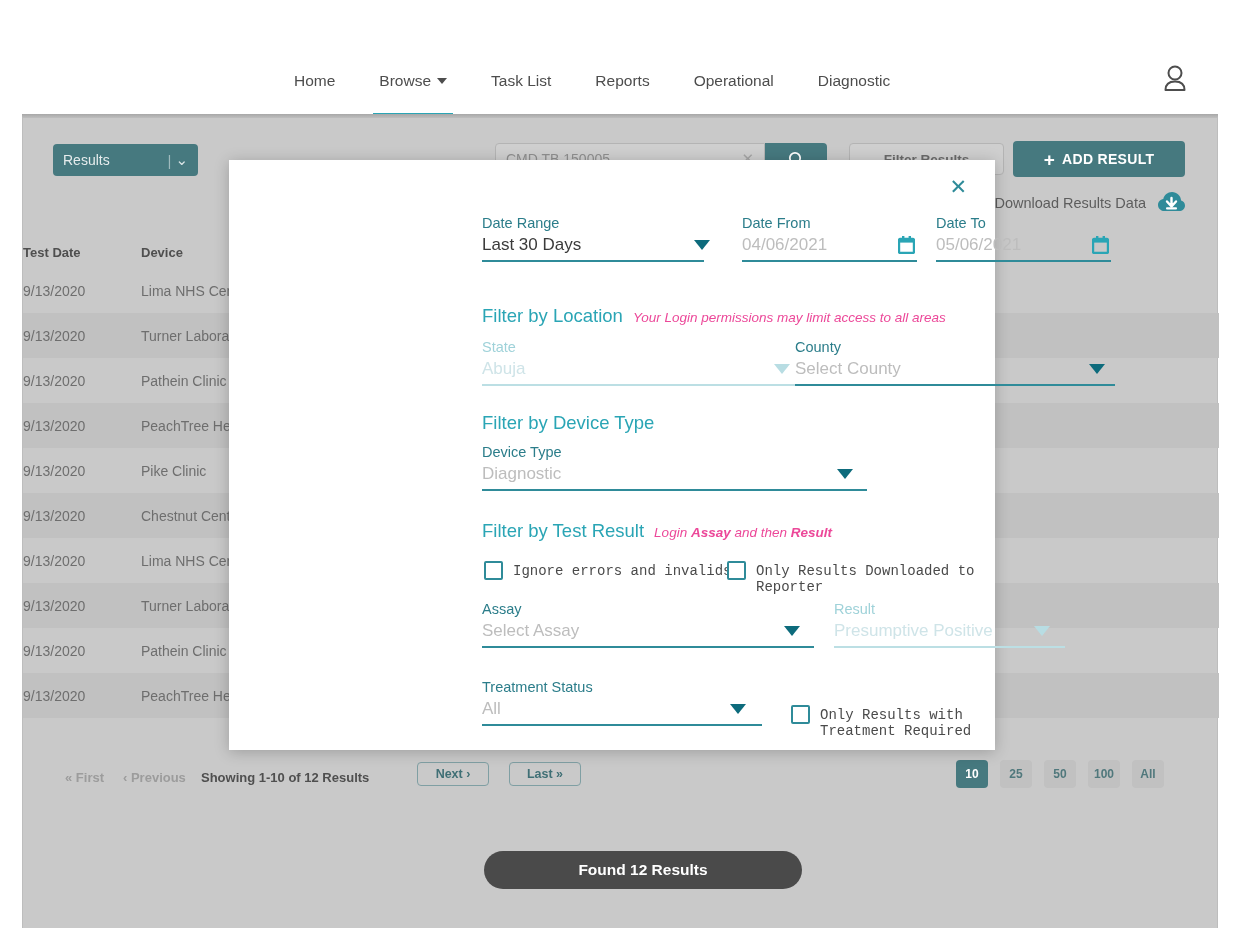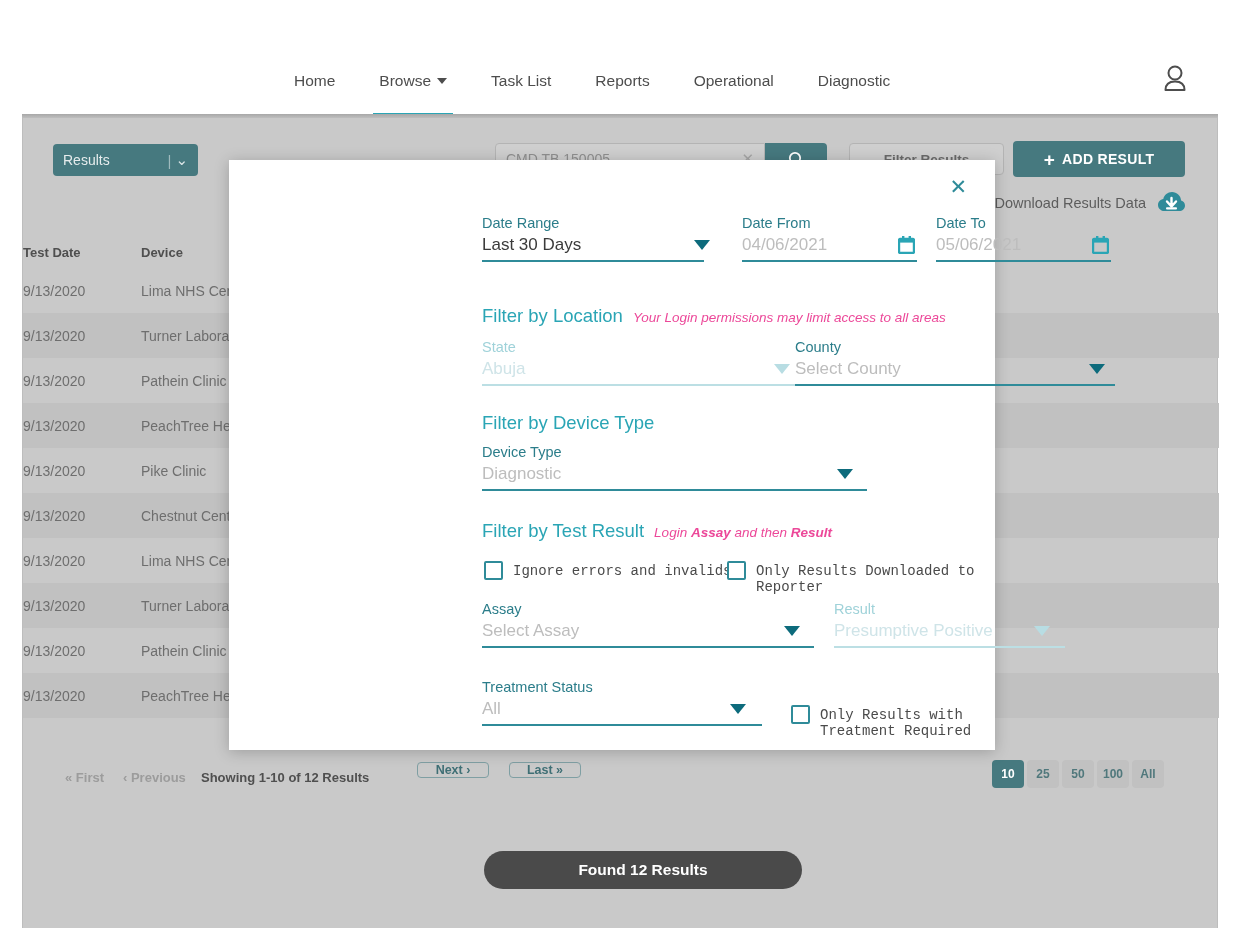--- a/index.html
+++ b/index.html
@@ -131,28 +131,28 @@
   
   .pager{ position:absolute; left:0; top:640px; width:1196px; height:40px; }
   .pg-dim{ color:#9c9c9c; font-size:13px; font-weight:bold; }
   .pg-first{ position:absolute; left:42px; top:12px; }
   .pg-prev{ position:absolute; left:100px; top:12px; }
   .pg-show{
     position:absolute; left:178px; top:12px;
     font-size:13px; font-weight:bold; color:#4f4f4f;
   }
   .pg-btn{
-    position:absolute; top:4px; width:72px; height:16px;
+    position:absolute; top:4px; width:72px; height:24px;
     border:1px solid #7f9fa3; border-radius:4px;
     color:#3f6f75; font-size:12.5px; font-weight:bold;
     display:flex; align-items:center; justify-content:center; cursor:pointer;
   }
   .pg-next{ left:394px; }
   .pg-last{ left:486px; }
-  .sizes{ position:absolute; right:55px; top:2px; display:flex; gap:3px; }
+  .sizes{ position:absolute; right:55px; top:2px; display:flex; gap:12px; }
   .size{
     width:32px; height:28px; border-radius:4px; background:#c1c1c1;
     color:#50787c; font-size:12px; font-weight:bold;
     display:flex; align-items:center; justify-content:center; cursor:pointer;
   }
   .size.on{ background:#46797f; color:#ffffff; }
 
   .found{
     position:absolute; left:461px; top:733px; width:318px; height:38px;
     background:#4a4a4a; border-radius:19px; color:#ffffff;

